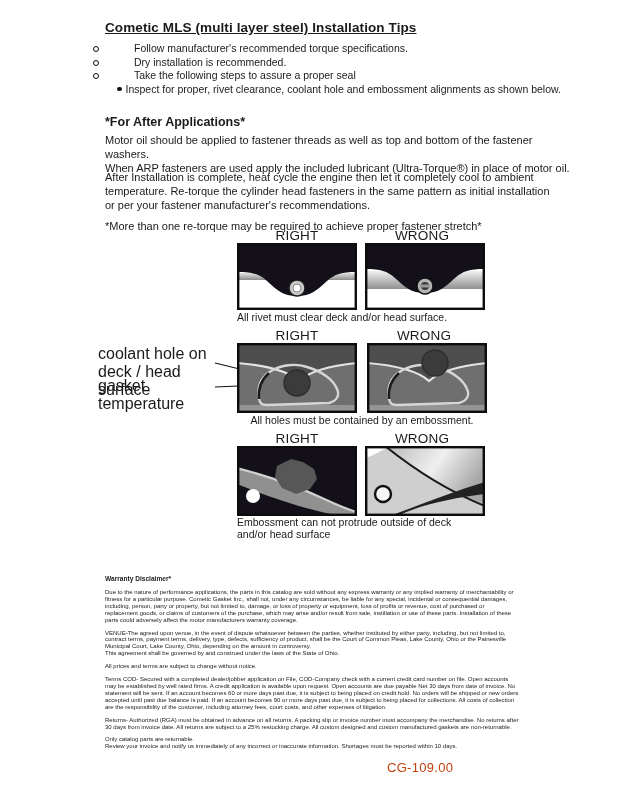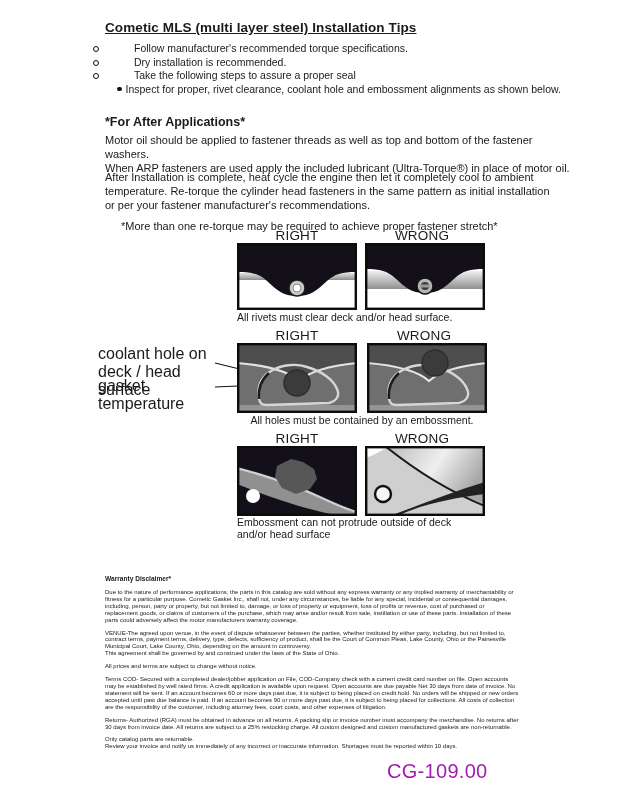--- a/index.html
+++ b/index.html
@@ -20,21 +20,21 @@
   .b-text{white-space:nowrap;}
   .diesel-h{left:105px;top:115px;font-size:12.5px;font-weight:bold;}
   .para{left:105px;font-size:11px;line-height:14px;width:470px;white-space:pre-line;}
   .dg-label{font-size:13.5px;letter-spacing:.2px;text-align:center;width:120px;}
   .caption{font-size:10.5px;line-height:12px;white-space:pre-line;}
   .callout{font-size:16px;line-height:18px;text-align:left;width:115px;white-space:pre-line;}
   .panel{display:block;}
   .disclaimer{left:105px;top:575px;width:414px;}
   .disc-h{font-size:6.6px;font-weight:bold;margin:0 0 7px 0;}
   .disc-p{font-size:6px;line-height:6.9px;margin:0 0 6px 0;white-space:pre-line;}
-  .footer-code{left:387px;top:760px;font-size:20px;color:#a21caf;letter-spacing:.3px;}
+  .footer-code{left:387px;top:760px;font-size:13px;color:#c2410c;letter-spacing:.3px;}
 </style>
 </head>
 <body>
 
 <div class="page">
 
   <div class="abs title">Cometic MLS (multi layer steel) Installation Tips</div>
 
   <div class="abs bullets">
     <div class="b-item">
@@ -54,21 +54,21 @@
       <span class="b-text">Inspect for proper, rivet clearance, coolant hole and embossment alignments as shown below.</span>
     </div>
   </div>
 
   <div class="abs diesel-h">*For After Applications*</div>
   <div class="abs para" style="top:133px;">Motor oil should be applied to fastener threads as well as top and bottom of the fastener washers.
 When ARP fasteners are used apply the included lubricant (Ultra-Torque®) in place of motor oil.</div>
   <div class="abs para" style="top:170px;">After Installation is complete, heat cycle the engine then let it completely cool to ambient
 temperature. Re-torque the cylinder head fasteners in the same pattern as initial installation
 or per your fastener manufacturer's recommendations.</div>
-  <div class="abs para" style="top:219px;margin-left:16px;">*More than one re-torque may be required to achieve proper fastener stretch*</div>
+  <div class="abs para" style="top:219px;">*More than one re-torque may be required to achieve proper fastener stretch*</div>
 
   <div class="abs dg-label" style="left:237px;top:228px;">RIGHT</div>
   <div class="abs dg-label" style="left:362px;top:228px;">WRONG</div>
 
   <svg class="abs panel" style="left:237px;top:243px;" width="120" height="67" viewBox="0 0 120 67">
     <defs>
       <linearGradient id="band1" x1="0" y1="0" x2="0" y2="1">
         <stop offset="0" stop-color="#e3e3e3"></stop>
           <stop offset="1" stop-color="#8d8d8d"></stop>
       </linearGradient>
@@ -90,21 +90,21 @@
     </defs>
     <rect x="0" y="0" width="120" height="67" fill="#ffffff"></rect>
     <rect x="2" y="28" width="116" height="18" fill="url(#band2)"></rect>
     <path d="M0,0 H120 V26 C104,26 98,28 90,35 C80,44 74,50 60,50 C46,50 40,44 30,35 C22,28 16,26 0,26 Z" fill="#14101a"></path>
     <circle cx="60" cy="43" r="8" fill="#b5b5b5" stroke="#111111" stroke-width="1.4"></circle>
     <circle cx="60" cy="43" r="4" fill="#3a3a3a"></circle>
     <rect x="55" y="41.5" width="10" height="3" fill="#9a9a9a"></rect>
     <rect x="1.2" y="1.2" width="117.6" height="64.6" fill="none" stroke="#0c0c0c" stroke-width="2.4"></rect>
   </svg>
 
-  <div class="abs caption" style="left:237px;top:311px;">All rivets must clear deck and/or head surface.</div>
+  <div class="abs caption" style="left:237px;top:311px;">All rivet must clear deck and/or head surface.</div>
 
   <div class="abs dg-label" style="left:237px;top:328px;">RIGHT</div>
   <div class="abs dg-label" style="left:364px;top:328px;">WRONG</div>
 
   <div class="abs callout" style="left:98px;top:345px;">coolant hole on
 deck / head surface</div>
   <div class="abs callout" style="left:98px;top:377px;">gasket temperature</div>
 
   <svg class="abs" style="left:213px;top:352px;" width="92" height="40" viewBox="0 0 92 40">
     <line x1="2" y1="11" x2="84" y2="31" stroke="#111" stroke-width="1.1"></line>

